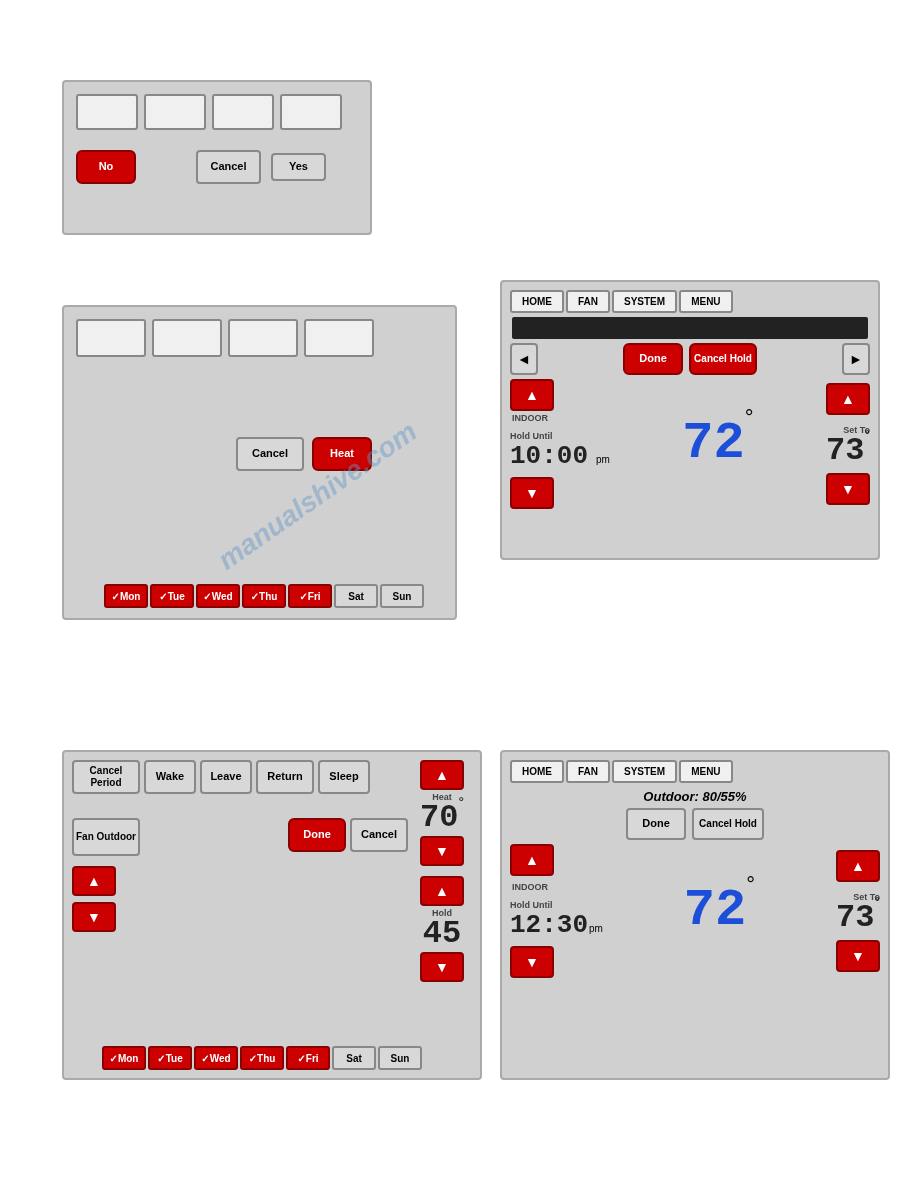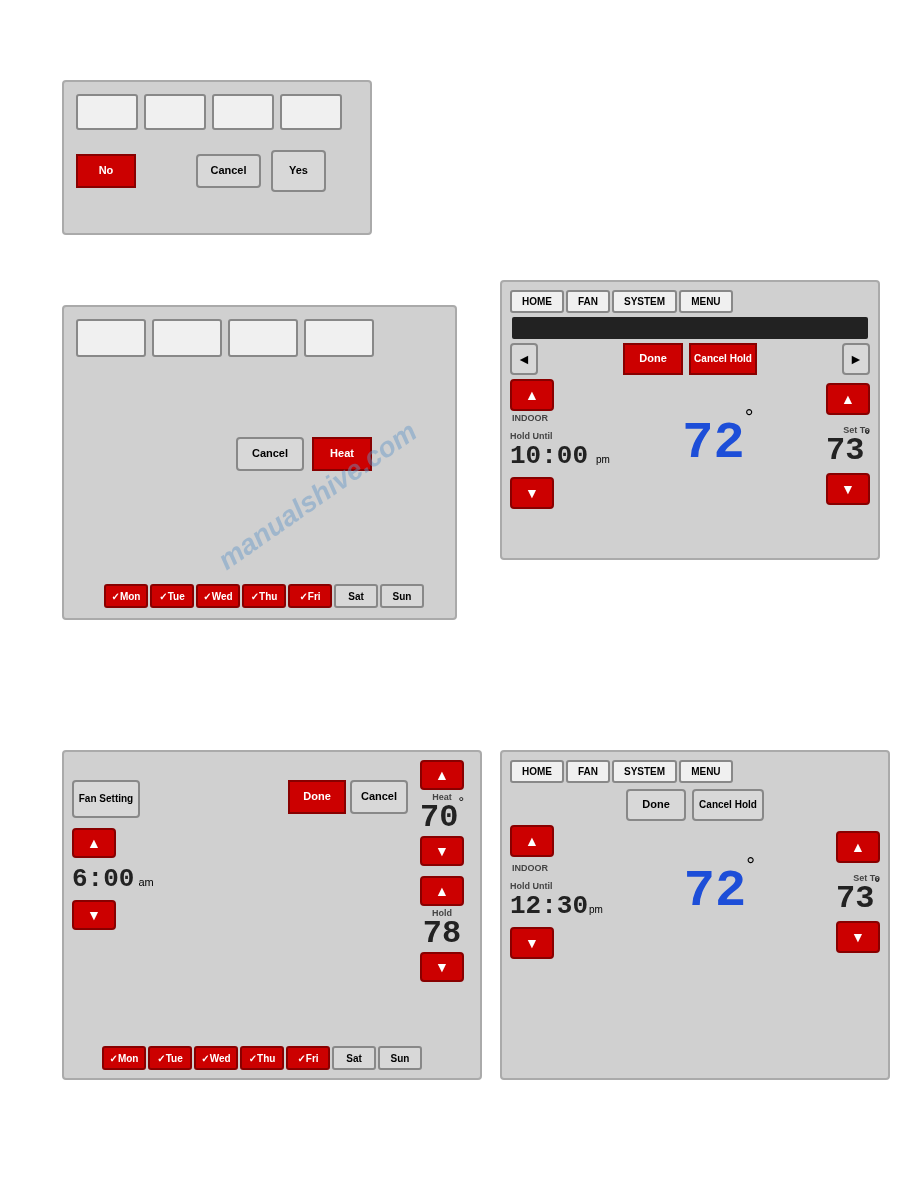--- a/index.html
+++ b/index.html
@@ -16,21 +16,21 @@
       background: #d0d0d0;
       border: 2px solid #aaa;
       border-radius: 4px;
       position: absolute;
     }
 
     .btn-red {
       background: #cc0000;
       color: #fff;
       border: 2px solid #880000;
-      border-radius: 0;
+      border-radius: 6px;
       font-size: 11px;
       font-weight: bold;
       cursor: pointer;
       display: flex;
       align-items: center;
       justify-content: center;
       text-align: center;
       line-height: 1.2;
     }
 
@@ -189,21 +189,21 @@
     <div class="btn-white" style="width:62px; height:36px;"></div>
     <div class="btn-white" style="width:62px; height:36px;"></div>
     <div class="btn-white" style="width:62px; height:36px;"></div>
     <div class="btn-white" style="width:62px; height:36px;"></div>
   </div>
 
   <div style="display:flex; gap:10px; align-items:center; margin-top: 14px;">
     <div class="btn-red" style="width:60px; height:34px;">No</div>
     <div style="width:40px;"></div>
     <div class="btn-gray" style="width:65px; height:34px;">Cancel</div>
-    <div class="btn-gray" style="width:55px; height:42px;">Yes</div>
+    <div class="btn-gray" style="width:55px; height:28px;">Yes</div>
   </div>
 </div>
 
 <div class="panel" style="left: 62px; top: 305px; width: 395px; height: 315px; padding: 12px;">
 
   <div style="display:flex; gap:6px; margin-bottom: 30px;">
     <div class="btn-white" style="width:70px; height:38px;"></div>
     <div class="btn-white" style="width:70px; height:38px;"></div>
     <div class="btn-white" style="width:70px; height:38px;"></div>
     <div class="btn-white" style="width:70px; height:38px;"></div>
@@ -277,36 +277,39 @@
       <div class="btn-arrow-down" style="width:44px; height:32px; margin-top:4px;">▼</div>
     </div>
   </div>
 </div>
 
 <div class="panel" style="left: 62px; top: 750px; width: 420px; height: 330px; padding: 8px;">
 
   <div style="display:flex; gap:4px; align-items:flex-start;">
     <div style="display:flex; flex-direction:column; gap:4px; flex:1;">
 
+      <div style="display:flex; gap:4px;">
+        <div class="btn-gray" style="width:68px; height:34px; font-size:10px; line-height:1.2;">Cancel Period</div>
+        <div class="btn-gray" style="width:52px; height:34px;">Wake</div>
+        <div class="btn-gray" style="width:52px; height:34px;">Leave</div>
+        <div class="btn-gray" style="width:58px; height:34px;">Return</div>
+        <div class="btn-gray" style="width:52px; height:34px;">Sleep</div>
+      </div>
 
       <div style="display:flex; gap:4px; margin-top:20px;">
-        <div class="btn-gray" style="width:68px; height:38px; font-size:10px; line-height:1.2;">Fan Setting</div>
+        <div class="btn-gray" style="width:68px; height:38px; font-size:10px; line-height:1.2;">Fan Outdoor</div>
         <div style="flex:1;"></div>
         <div class="btn-red" style="width:58px; height:34px;">Done</div>
         <div class="btn-gray" style="width:58px; height:34px;">Cancel</div>
       </div>
 
       <div style="display:flex; gap:4px; margin-top:6px;">
         <div class="btn-arrow-up" style="width:44px; height:30px;">▲</div>
       </div>
 
-      <div style="display:flex; align-items:baseline; gap:4px; margin-top:2px;">
-        <span class="lcd-time">6:00</span>
-        <span style="font-size:11px;">am</span>
-      </div>
 
       <div style="display:flex; gap:4px; margin-top:2px;">
         <div class="btn-arrow-down" style="width:44px; height:30px;">▼</div>
       </div>
     </div>
 
     <div style="display:flex; flex-direction:column; align-items:center; gap:2px; min-width:60px;">
       <div class="btn-arrow-up" style="width:44px; height:30px;">▲</div>
       <div style="text-align:center;">
         <div class="small-label">Heat</div>
@@ -315,21 +318,21 @@
           <span class="degree-sup-small">°</span>
         </div>
       </div>
       <div class="btn-arrow-down" style="width:44px; height:30px;">▼</div>
       <div style="margin-top:8px;">
         <div class="btn-arrow-up" style="width:44px; height:30px;">▲</div>
       </div>
       <div style="text-align:center;">
         <div class="small-label">Hold</div>
         <div style="display:flex; align-items:flex-start;">
-          <span class="lcd-temp-small">78</span>
+          <span class="lcd-temp-small">45</span>
         </div>
       </div>
       <div class="btn-arrow-down" style="width:44px; height:30px;">▼</div>
     </div>
   </div>
 
   <div class="day-btn-row" style="position:absolute; bottom:8px; left:8px; right:8px;">
     <div class="day-btn active">✓Mon</div>
     <div class="day-btn active">✓Tue</div>
     <div class="day-btn active">✓Wed</div>
@@ -343,20 +346,21 @@
 <div class="panel" style="left: 500px; top: 750px; width: 390px; height: 330px; padding: 8px;">
 
   <div class="top-nav">
     <div class="btn-white" style="padding:4px 10px;">HOME</div>
     <div class="btn-white" style="padding:4px 10px;">FAN</div>
     <div class="btn-white" style="padding:4px 10px;">SYSTEM</div>
     <div class="btn-white" style="padding:4px 10px;">MENU</div>
   </div>
 
   <div style="text-align:center; margin: 6px 0 2px 0;">
+    <div style="font-size:13px; font-weight:bold; font-style:italic;">Outdoor: 80/55%</div>
   </div>
 
   <div style="display:flex; gap:6px; align-items:center; justify-content:center; margin: 4px 0;">
     <div class="btn-gray" style="width:60px; height:32px;">Done</div>
     <div class="btn-gray" style="width:72px; height:32px; font-size:10px; line-height:1.2;">Cancel Hold</div>
   </div>
 
   <div style="display:flex; align-items:center; justify-content:space-between; margin-top:4px;">
 
     <div style="display:flex; flex-direction:column; align-items:flex-start; gap:2px;">

